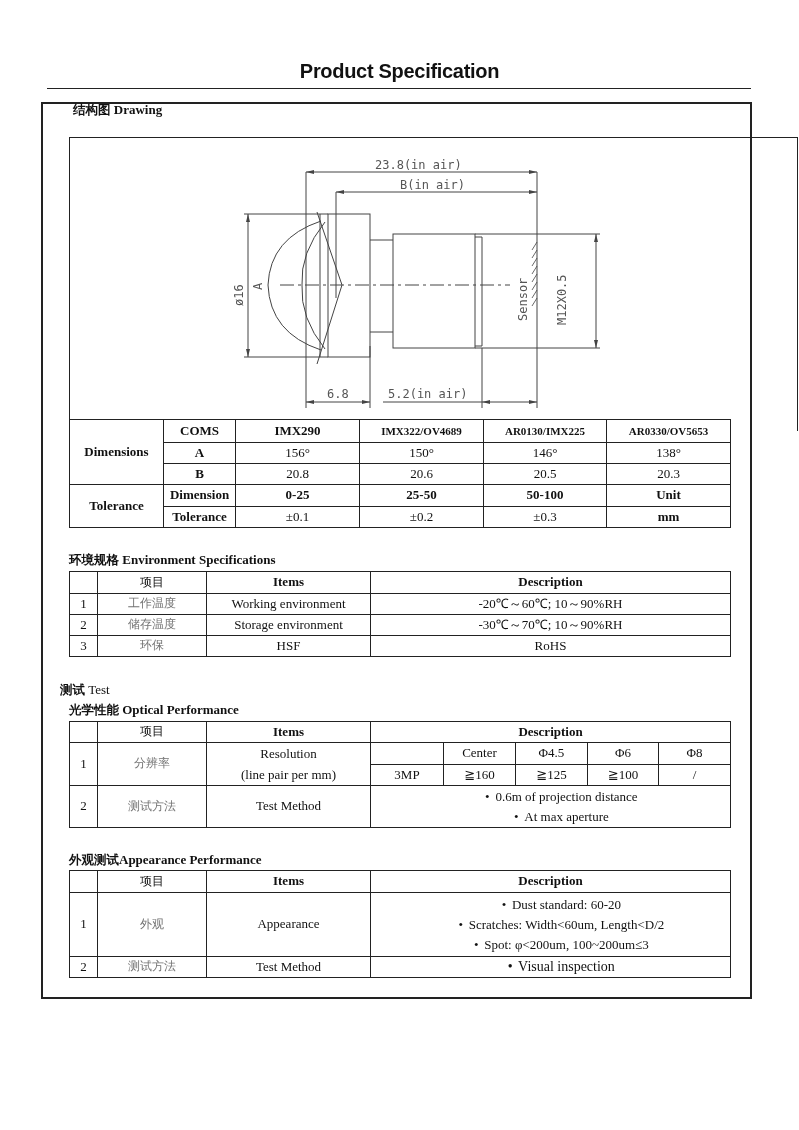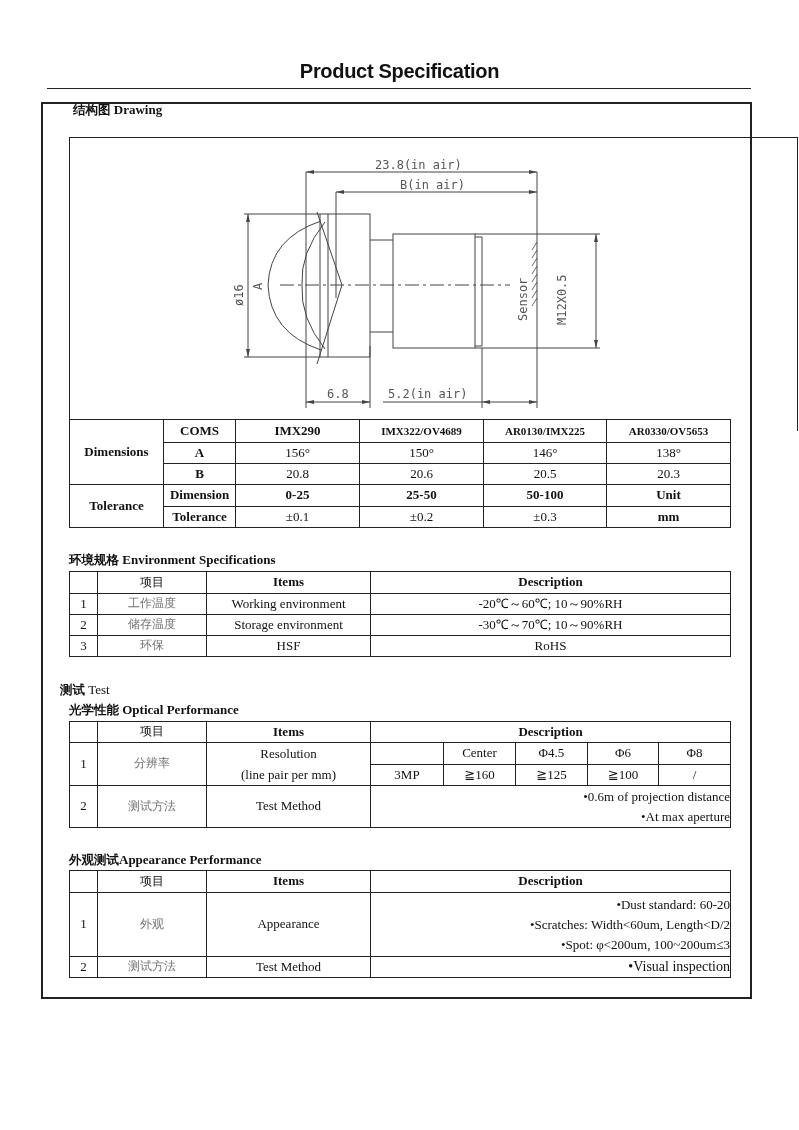--- a/index.html
+++ b/index.html
@@ -16,21 +16,21 @@
     }
     .section-heading .zh { font-family: "DejaVu Sans", sans-serif; font-size: 12.5px; font-weight: bold; }
     .drawing-box { position: absolute; left: 69px; top: 125px; width: 729px; height: 294px; border: 1.5px solid #222; border-bottom: none; margin-top: 12px; }
     .drawing-box svg { position: absolute; left: 0; top: 0; }
     table { border-collapse: collapse; position: absolute; table-layout: fixed; }
     td, th { border: 1.3px solid #222; text-align: center; vertical-align: middle; font-size: 13px; line-height: 1.15; font-weight: normal; }
     th, .b { font-weight: bold; }
     .zh-cell { font-family: "DejaVu Sans", sans-serif; font-size: 12px; color: #737373; }
     .zh-head { font-family: "DejaVu Sans", sans-serif; font-size: 12px; font-weight: normal; }
     .small { font-size: 11px; }
-    .left { text-align: right; padding-left: 16px; }
+    .left { text-align: center; padding-left: 16px; }
     .bullet { display: block; line-height: 20px; }
     .bullet::before { content: "\2022"; display: inline-block; width: 16px; }
   </style>
 </head>
 <body>
 
 <div class="page-title">Product Specification</div>
 <div class="title-rule"></div>
 
 <div class="frame"></div>

